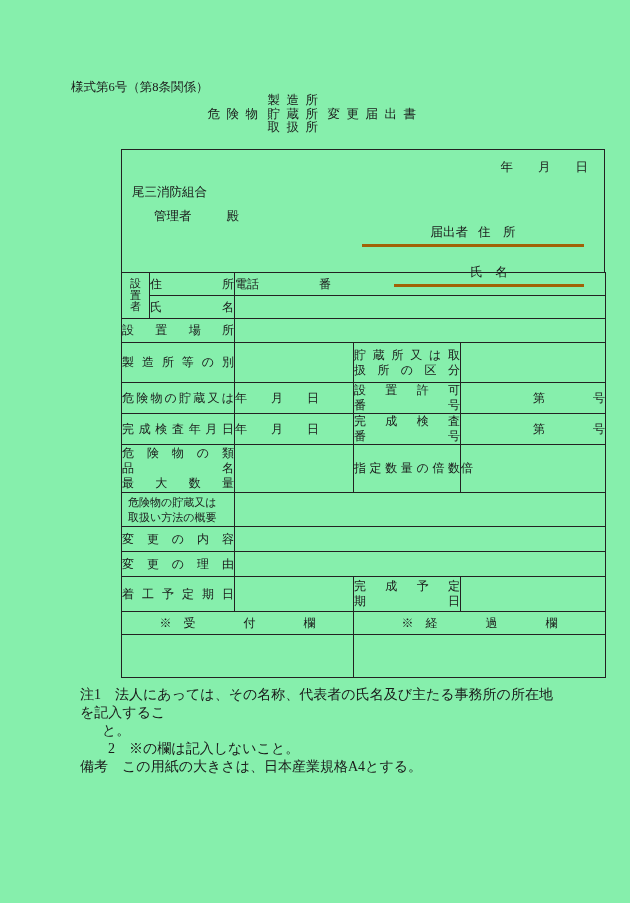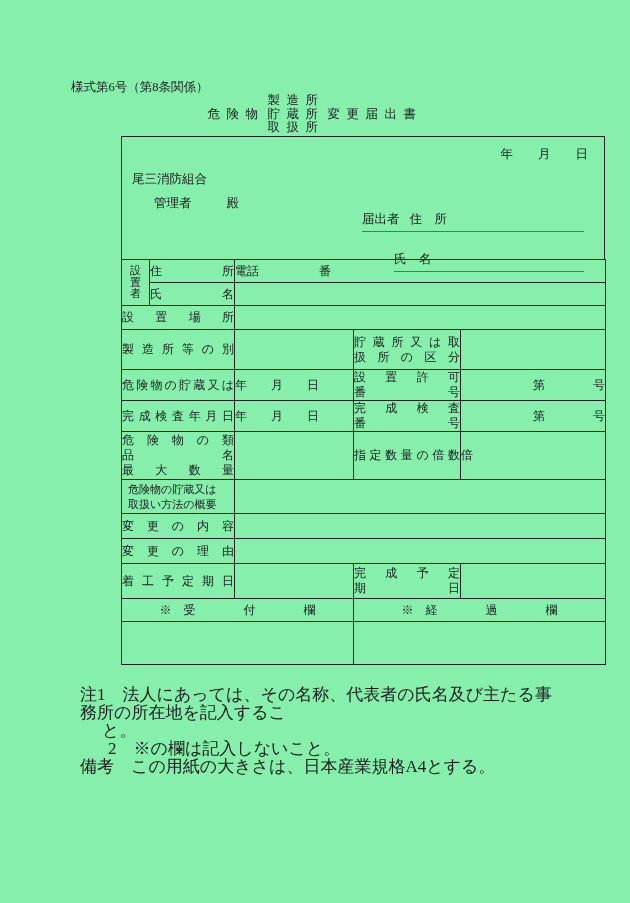--- a/index.html
+++ b/index.html
@@ -12,51 +12,51 @@
 
   .title-block {
     position:absolute; left:0; top:94px; width:100%;
     display:flex; justify-content:center; align-items:center;
     font-size:12.5px; line-height:13.5px;
   }
   .title-block .ls { letter-spacing:6.5px; }
   .t-stack { display:inline-flex; flex-direction:column; margin:0 3px; }
   .t-stack span { letter-spacing:6.5px; line-height:13.5px; }
 
-  .box { position:absolute; left:73px; top:136px; width:484px;padding-left:48px; }
+  .box { position:absolute; left:73px; top:149px; width:484px;padding-left:48px; }
   .box-top {
     position:relative; box-sizing:border-box; height:123px;
     border:1px solid #222; border-bottom:none; font-size:12.5px;
   }
   .date-line   { position:absolute; top:9px;  right:16px; }
   .org-line    { position:absolute; top:34px; left:10px; }
   .addr-line   { position:absolute; top:58px; left:32px; }
   .addr-line .sp { display:inline-block; width:35px; }
-  .ul-line { position:absolute; border-bottom:1px solid #a16207; padding-bottom:3px; }
+  .ul-line { position:absolute; border-bottom:3px solid #a16207; padding-bottom:3px;text-align:center; }
   .line-address { top:74px;  left:240px; width:222px; }
   .line-address .lbl2 { margin-left:10px; }
   .line-name    { top:99px;  left:272px; width:190px;margin-top:15px; }
 
   table.form {
     border-collapse:collapse; width:484px; table-layout:fixed;
     font-size:12px; line-height:1.25;
   }
   table.form td { border:1px solid #222; padding:0; vertical-align:middle; overflow:hidden; }
   td.lbl  { padding:0 8px; }
   td.lbl4 { padding:0 6px; }
   .jst { text-align:justify; text-align-last:justify; }
   td.vcell { text-align:center; font-size:11px; padding:0 2px; }
   .pre { white-space:pre-line; line-height:1.05; }
   td.val-r { text-align:left; padding-right:8px; }
   td.val-r2 { text-align:right; padding-right:10px; }
   td.ctr { text-align:center; }
   td.small { font-size:11px; }
   .left-lines { padding:0 6px; line-height:1.3; }
 
-  .notes { position:absolute; left:80px; top:686px; width:482px; font-size:17px; line-height:18px; }
+  .notes { position:absolute; left:80px; top:686px; width:482px; font-size:14px; line-height:18px; }
   .notes .n2 { margin-left:22px; }
   .notes .n3 { margin-left:28px; }
 </style>
 </head>
 <body>
 
 <div class="page">
 
   <div class="form-number">様式第6号（第8条関係）</div>
 

